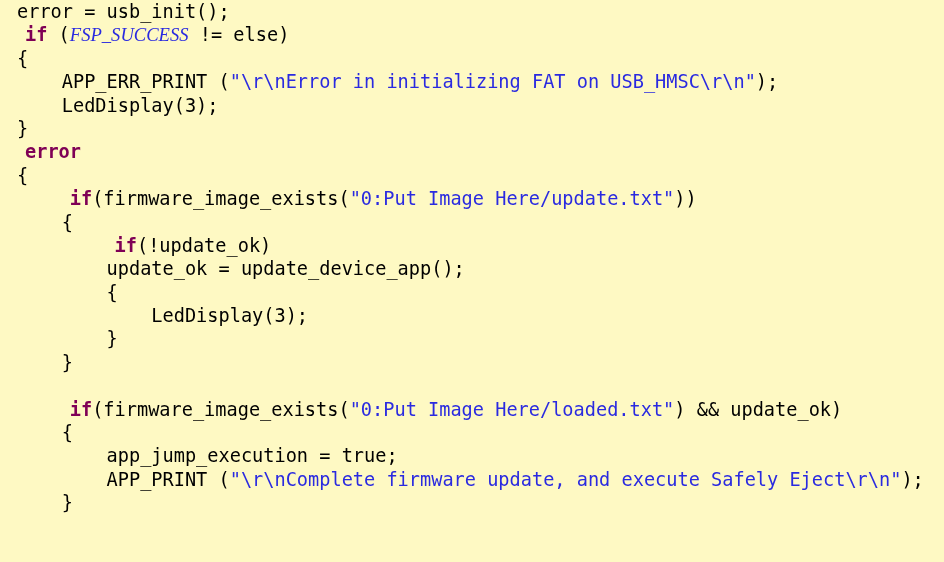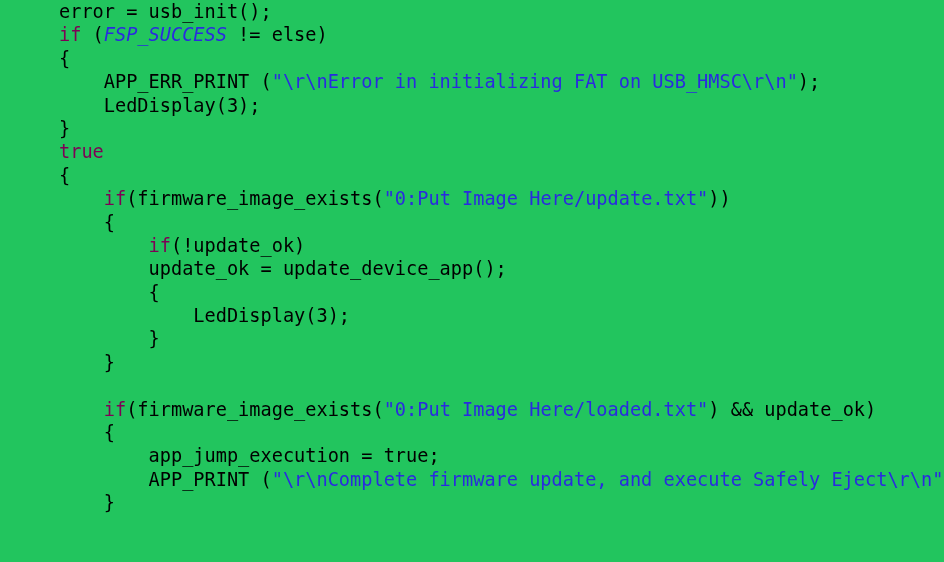--- a/index.html
+++ b/index.html
@@ -29,36 +29,36 @@
     white-space: pre;
     padding-left: 17px;
     letter-spacing: 0px;
     color: #000000;
     font-family: "DejaVu Sans Mono", "Liberation Mono", monospace;
   }
   .tok {
     white-space: pre;
   }
   .tok-plain   { color: #000000; }
-  .tok-keyword { color: #7f0055; font-weight: normal; }
+  .tok-keyword { color: #7f0055; font-weight: bold; margin-left: 8px; }
   .tok-string  { color: #2a2ae0; }
-  .tok-macro   { color: #2a2ae0; font-style: italic; }
+  .tok-macro   { color: #2a2ae0; font-style: italic; font-family: Liberation Serif, serif; }
   .tok-blank   { color: transparent; }
 </style>
 </head>
 <body>
 
-<div id="code-listing" style="background: #22c55e; padding-left: 42px;">
+<div id="code-listing" style="background: #fef9c3;">
     <div class="code-line"><span class="tok tok-plain">error = usb_init();</span></div>
     <div class="code-line"><span class="tok tok-keyword">if</span><span class="tok tok-plain"> (</span><span class="tok tok-macro">FSP_SUCCESS</span><span class="tok tok-plain"> != else)</span></div>
     <div class="code-line"><span class="tok tok-plain">{</span></div>
     <div class="code-line"><span class="tok tok-plain">    APP_ERR_PRINT (</span><span class="tok tok-string">"\r\nError in initializing FAT on USB_HMSC\r\n"</span><span class="tok tok-plain">);</span></div>
     <div class="code-line"><span class="tok tok-plain">    LedDisplay(3);</span></div>
     <div class="code-line"><span class="tok tok-plain">}</span></div>
-    <div class="code-line"><span class="tok tok-keyword">true</span></div>
+    <div class="code-line"><span class="tok tok-keyword">error</span></div>
     <div class="code-line"><span class="tok tok-plain">{</span></div>
     <div class="code-line"><span class="tok tok-plain">    </span><span class="tok tok-keyword">if</span><span class="tok tok-plain">(firmware_image_exists(</span><span class="tok tok-string">"0:Put Image Here/update.txt"</span><span class="tok tok-plain">))</span></div>
     <div class="code-line"><span class="tok tok-plain">    {</span></div>
     <div class="code-line"><span class="tok tok-plain">        </span><span class="tok tok-keyword">if</span><span class="tok tok-plain">(!update_ok)</span></div>
     <div class="code-line"><span class="tok tok-plain">        update_ok = update_device_app();</span></div>
     <div class="code-line"><span class="tok tok-plain">        {</span></div>
     <div class="code-line"><span class="tok tok-plain">            LedDisplay(3);</span></div>
     <div class="code-line"><span class="tok tok-plain">        }</span></div>
     <div class="code-line"><span class="tok tok-plain">    }</span></div>
     <div class="code-line"><span class="tok tok-blank"> </span></div>

